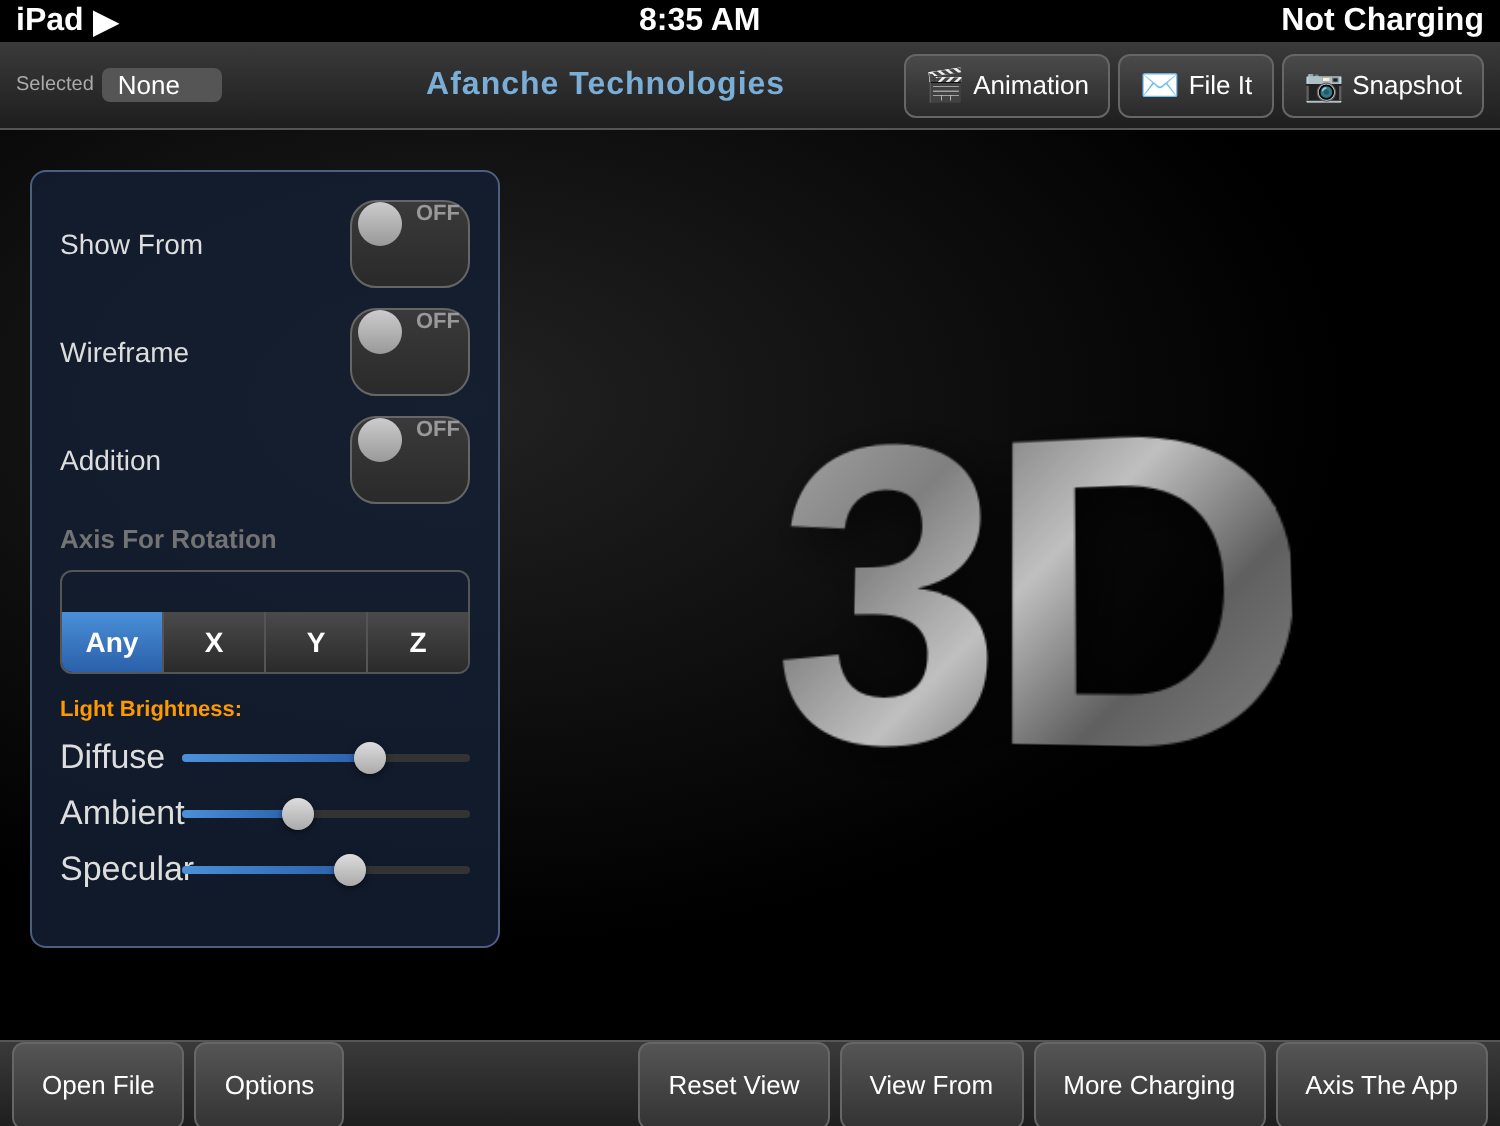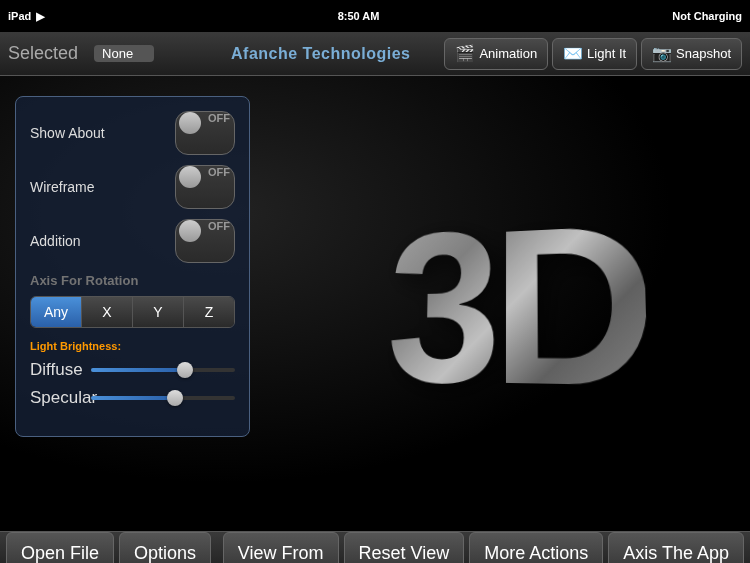--- a/index.html
+++ b/index.html
@@ -6,45 +6,45 @@
     body {
       width: 750px;
       height: 563px;
       overflow: hidden;
       font-family: -apple-system, 'Helvetica Neue', Arial, sans-serif;
       background: #1a1a1a;
     }
 
     
     #status-bar {
-      height: 32px;
+      height: 21px;
       background: #000;
       display: flex;
       align-items: center;
       justify-content: space-between;
       padding: 0 8px;
       color: #fff;
-      font-size: 11px;
+      font-size: 16px;
       font-weight: 600;
     }
     #status-left, #status-right { display: flex; align-items: center; gap: 5px; }
 
     
     #toolbar {
       height: 44px;
       background: linear-gradient(180deg, #3a3a3a 0%, #1e1e1e 100%);
       border-bottom: 1px solid #555;
       display: flex;
       align-items: center;
       padding: 0 8px;
     }
     #selected-label {
       color: #aaa;
-      font-size: 18px;
-      margin-right: 16px;
+      font-size: 10px;
+      margin-right: 4px;
     }
     #selected-value {
       background: #555;
       color: #fff;
       font-size: 13px;
       padding: 1px 8px;
       border-radius: 4px;
       min-width: 60px;
     }
     #company-name {
@@ -190,22 +190,23 @@
       overflow: hidden;
     }
     .axis-btn {
       flex: 1;
       height: 30px;
       background: linear-gradient(180deg, #4a4a4a, #2a2a2a);
       border: none;
       border-right: 1px solid #555;
       color: #fff;
       font-size: 14px;
-      font-weight: 400;
+      font-weight: 700;
       cursor: pointer;
+      margin-top: 20px;
     }
     .axis-btn:last-child { border-right: none; }
     .axis-btn.active {
       background: linear-gradient(180deg, #4a90d9, #2a60a9);
       color: #fff;
     }
 
     
     .slider-section-title {
       color: #f90;
@@ -256,71 +257,71 @@
       align-items: center;
       padding: 0 6px;
       gap: 5px;
     }
     .bottom-btn {
       height: 44px;
       background: linear-gradient(180deg, #555 0%, #333 100%);
       border: 1px solid #666;
       border-radius: 6px;
       color: #fff;
-      font-size: 18px;
+      font-size: 13px;
       padding: 0 14px;
       cursor: pointer;
       flex-shrink: 0;
     }
     .bottom-btn-spacer { flex: 1; }
   </style>
 </head>
 <body>
 
 <div id="status-bar">
   <div id="status-left">
     <span>iPad</span>
     <span>▶</span>
   </div>
-  <div id="status-center">8:50 AM</div>
+  <div id="status-center">8:35 AM</div>
   <div id="status-right">
     <span>Not Charging</span>
   </div>
 </div>
 
 <div id="toolbar">
   <span id="selected-label">Selected</span>
   <span id="selected-value">None</span>
   <span id="company-name">Afanche Technologies</span>
   <div id="toolbar-actions">
     <button class="toolbar-btn">
       <span class="btn-icon">🎬</span>
       <span>Animation</span>
     </button>
     <button class="toolbar-btn">
       <span class="btn-icon">✉️</span>
-      <span>Light It</span>
+      <span>File It</span>
     </button>
     <button class="toolbar-btn">
       <span class="btn-icon">📷</span>
       <span>Snapshot</span>
     </button>
   </div>
 </div>
 
 <div id="main-content">
 
   <div id="threed-visual">
     <span id="threed-text">3D</span>
   </div>
 
   <div id="control-panel">
 
     <div class="toggle-row">
-      <span class="toggle-label">Show About</span>
+      <span class="toggle-label">Show From</span>
       <div class="toggle-switch">
         <div class="toggle-thumb"></div>
         <span class="toggle-off-text">OFF</span>
       </div>
     </div>
 
     <div class="toggle-row">
       <span class="toggle-label">Wireframe</span>
       <div class="toggle-switch">
         <div class="toggle-thumb"></div>
@@ -347,33 +348,40 @@
     <div class="slider-section-title">Light Brightness:</div>
 
     <div class="slider-row">
       <span class="slider-row-label">Diffuse</span>
       <div class="slider-track">
         <div class="slider-fill" style="width:65%"></div>
         <div class="slider-thumb" style="left:calc(65% - 8px)"></div>
       </div>
     </div>
 
+    <div class="slider-row">
+      <span class="slider-row-label">Ambient</span>
+      <div class="slider-track">
+        <div class="slider-fill" style="width:40%"></div>
+        <div class="slider-thumb" style="left:calc(40% - 8px)"></div>
+      </div>
+    </div>
 
     <div class="slider-row">
       <span class="slider-row-label">Specular</span>
       <div class="slider-track">
         <div class="slider-fill" style="width:58%"></div>
         <div class="slider-thumb" style="left:calc(58% - 8px)"></div>
       </div>
     </div>
 
   </div>
 </div>
 
 <div id="bottom-toolbar">
   <button class="bottom-btn">Open File</button>
   <button class="bottom-btn">Options</button>
   <div class="bottom-btn-spacer"></div>
+  <button class="bottom-btn">Reset View</button>
   <button class="bottom-btn">View From</button>
-  <button class="bottom-btn">Reset View</button>
-  <button class="bottom-btn">More Actions</button>
+  <button class="bottom-btn">More Charging</button>
   <button class="bottom-btn">Axis The App</button>
 </div>
 
 </body></html>

